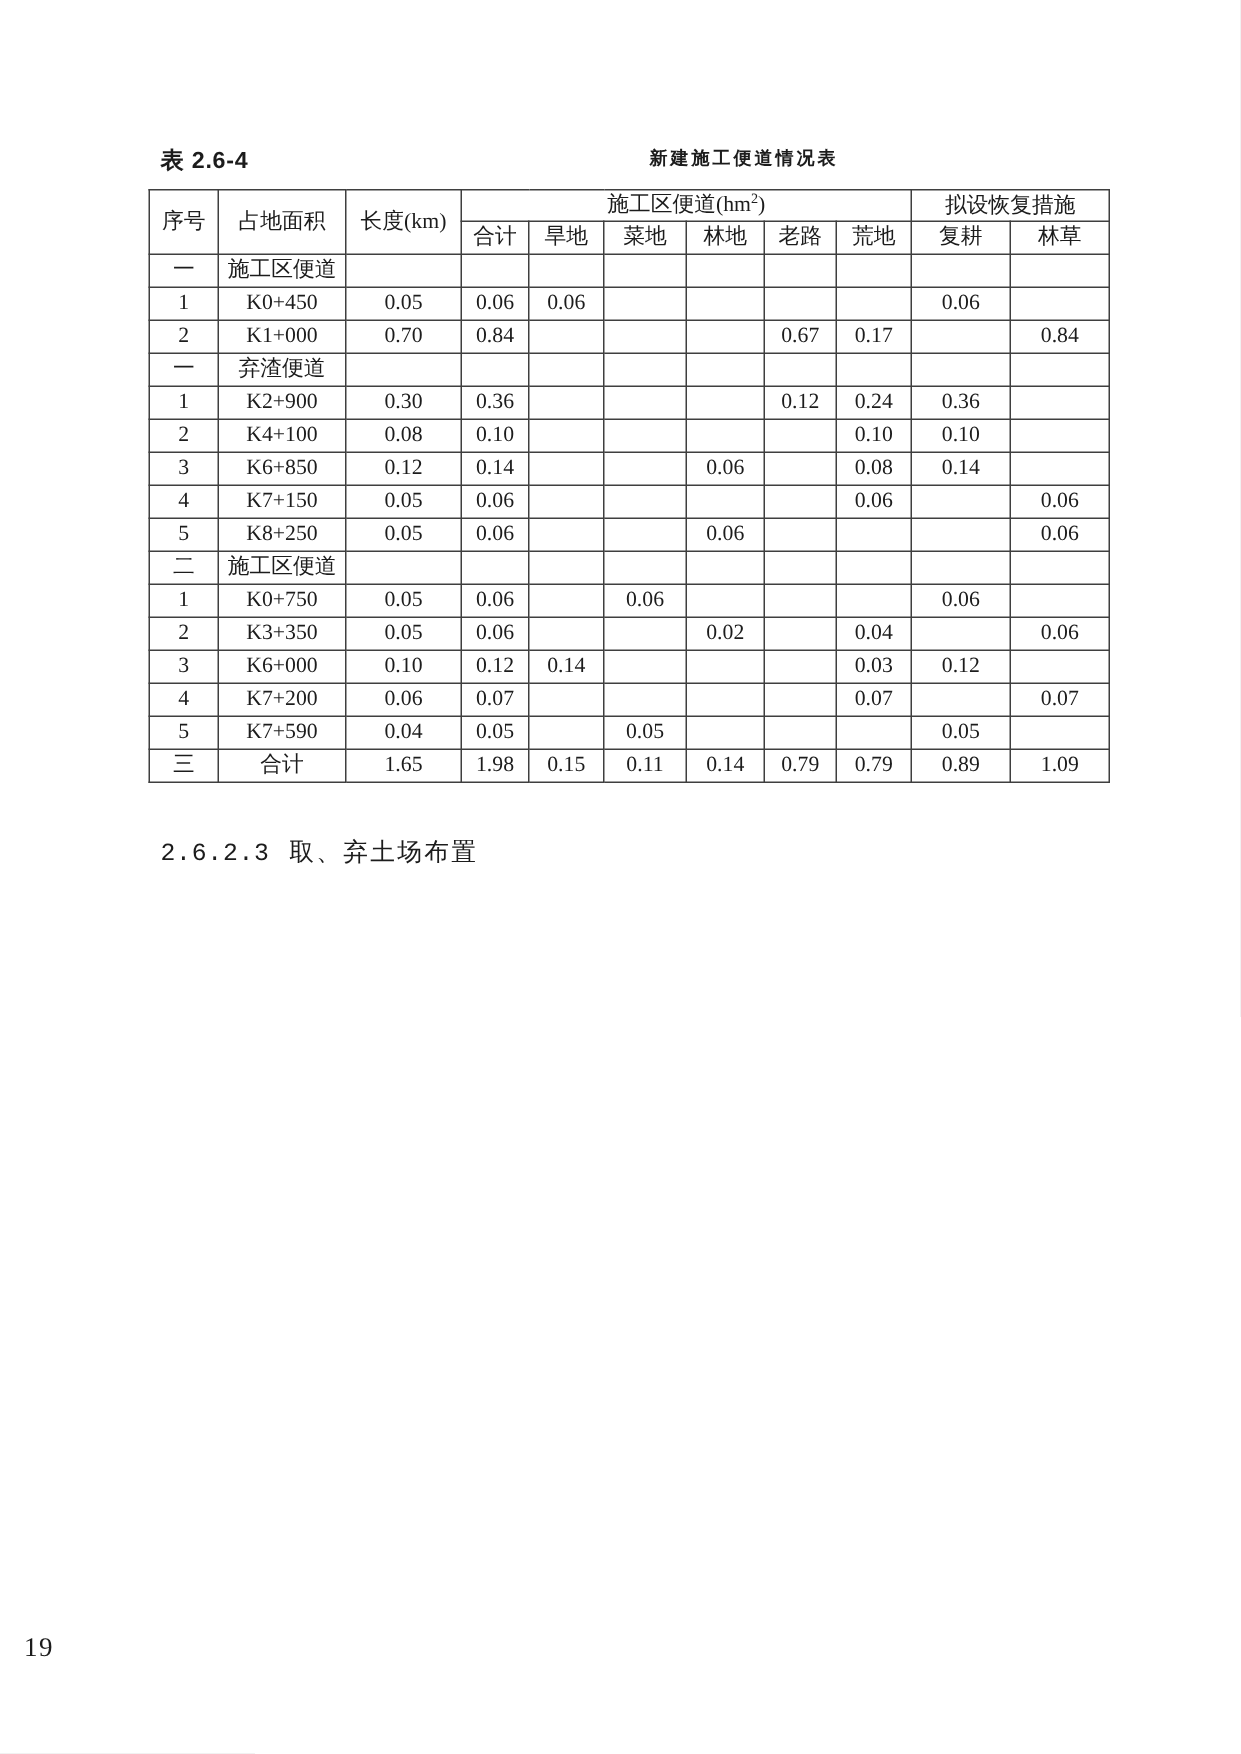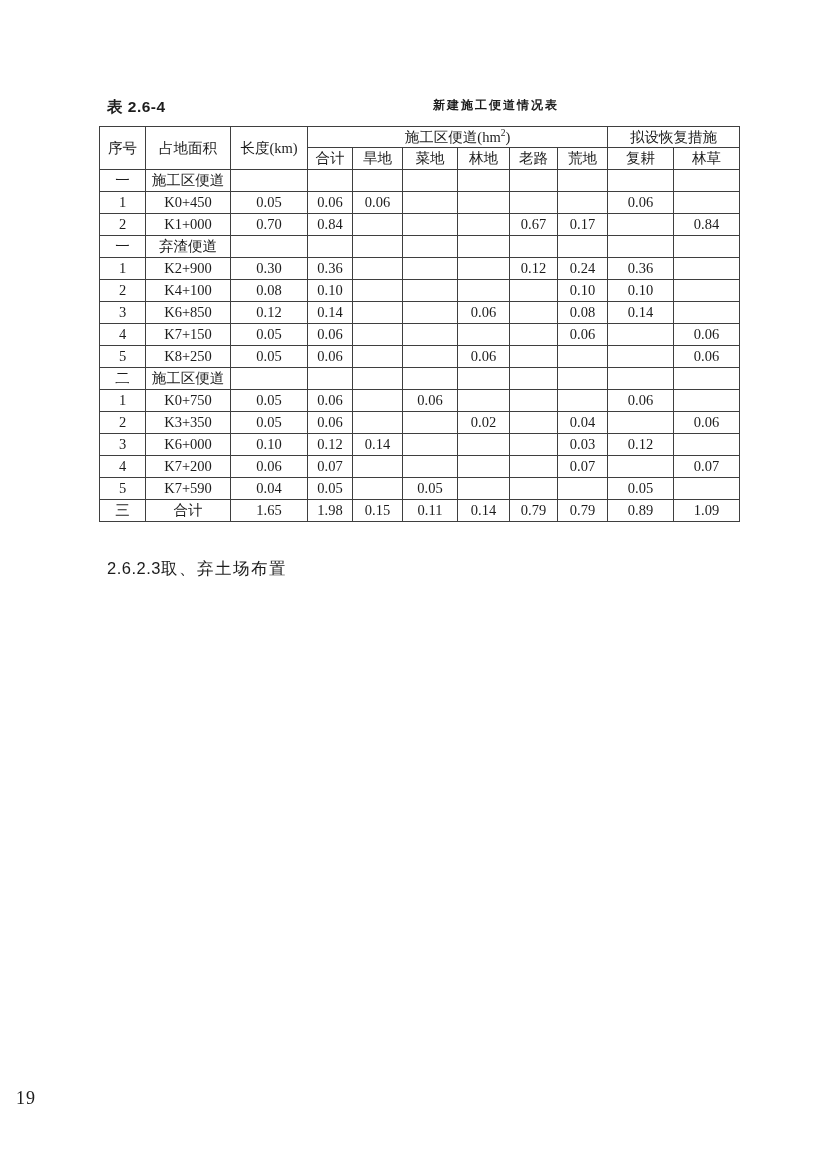--- a/index.html
+++ b/index.html
@@ -62,23 +62,24 @@
   table.roads thead tr.h2 th { height: 21px; }
   table.roads tbody td { height: 21px; }
   table.roads sup { font-size: 9.5px; }
   
   .section-heading {
     margin: 29px 0 0 8px;
     font-size: 16.5px;
     line-height: 34px;
     letter-spacing: 0.5px;
   }
-  .heading-num { font-family: Liberation Sans, sans-serif; }
+  .heading-num { font-family: Liberation Mono, monospace; }
   .heading-title {
-    font-family: Liberation Sans, sans-serif;
+    font-family: Liberation Mono, monospace;
+    margin-left: 13px;
     letter-spacing: 1.5px;
   }
   
   .para {
     margin: 0;
     font-size: 16.5px;
     line-height: 34px;
     text-align: justify;
     text-indent: 2.4em;
     letter-spacing: 0.3px;

